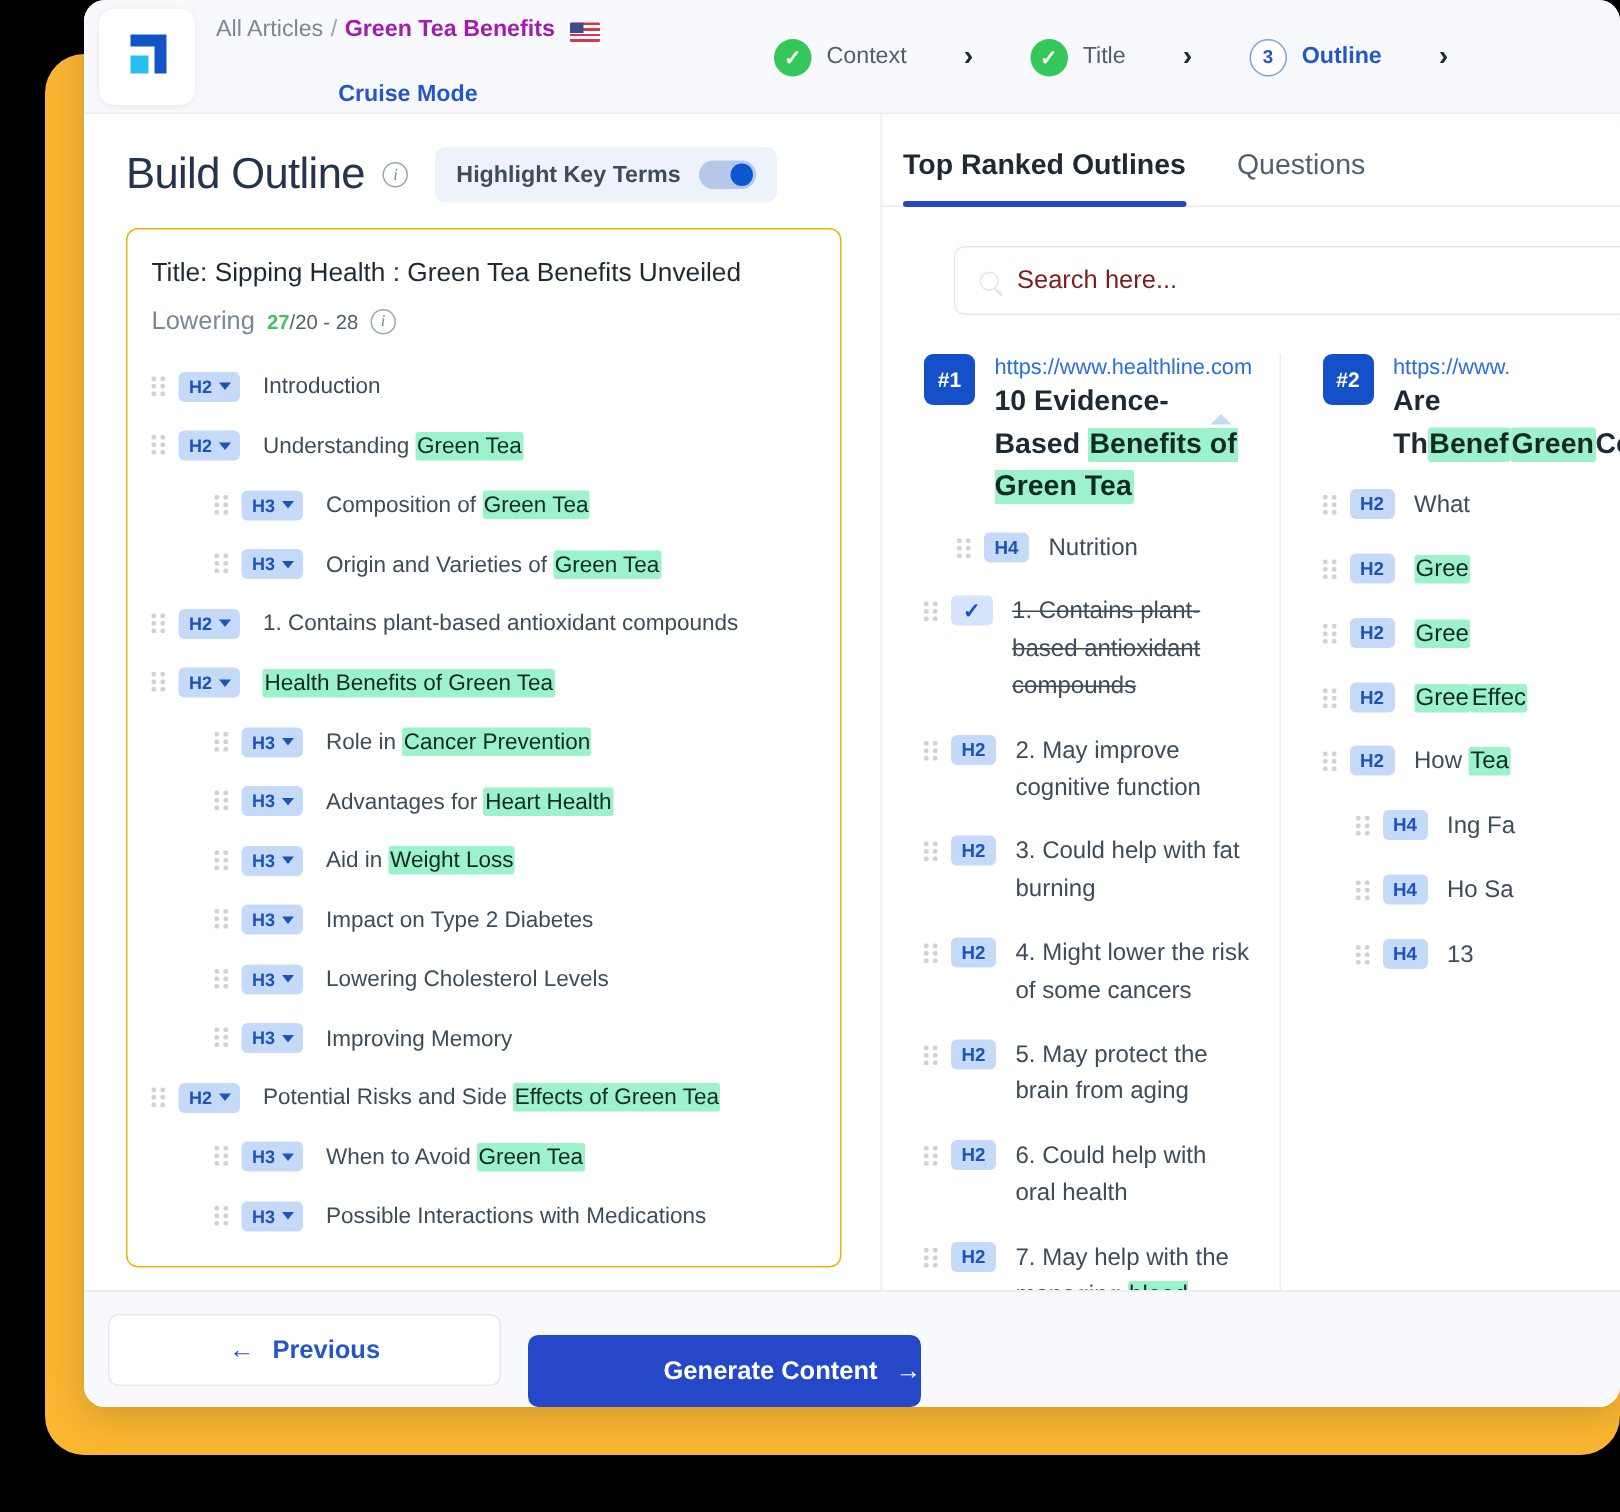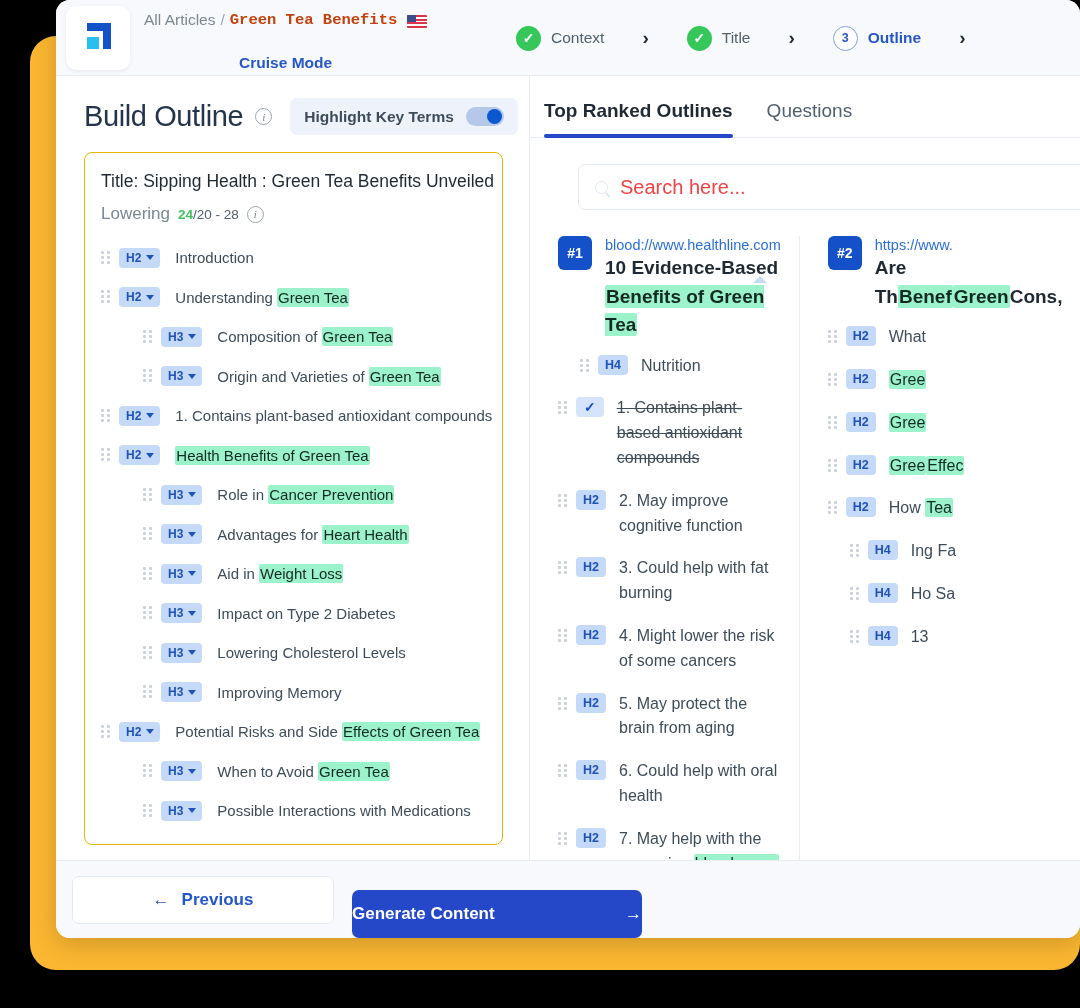--- a/index.html
+++ b/index.html
@@ -45,21 +45,21 @@
     width: 64px; height: 64px;
     background: #ffffff;
     border-radius: 10px;
     box-shadow: 0 1px 4px rgba(0,0,0,0.07);
     display: flex; align-items: center; justify-content: center;
   }
   .breadcrumb-block { position: absolute; left: 88px; top: 11px; text-align: right; }
   .bc-line { display: flex; align-items: center; gap: 5px; font-size: 15.5px; }
   .bc-all { color: #7B8794; }
   .bc-sep { color: #9AA5B1; }
-  .bc-current { color: #c2410c; font-weight: 700; font-family: Liberation Mono, monospace; }
+  .bc-current { color: #a21caf; font-weight: 700; }
   .flag-icon {
     display: inline-block; width: 20px; height: 13px;
     margin-left: 5px; position: relative; top: 1px;
     background:
       linear-gradient(to bottom,
         #D8344A 0 14.28%, #ffffff 14.28% 28.56%, #D8344A 28.56% 42.84%,
         #ffffff 42.84% 57.12%, #D8344A 57.12% 71.4%, #ffffff 71.4% 85.68%,
         #D8344A 85.68% 100%);
     border-radius: 1px;
     overflow: hidden;
@@ -95,21 +95,21 @@
     display: flex; align-items: center; justify-content: center;
     font-size: 12.5px; font-weight: 600; background: #ffffff;
   }
   .step-label { font-size: 15.5px; color: #52606D; }
   .step.active .step-label { color: #2557C7; font-weight: 700; }
   .step-arrow { color: #1F2933; font-size: 19px; font-weight: 700; margin: 0 38px; }
 
   
   .body-split { display: flex; height: 784px; }
   .left-pane {
-    width: 474px; border-right: 1px solid #E8EDF3;
+    width: 532px; border-right: 1px solid #E8EDF3;
     padding: 0; position: relative; background: #ffffff;
   }
   .right-pane { flex: 1; position: relative; background: #ffffff; overflow: hidden; }
 
   
   .build-row { display: flex; align-items: center; gap: 12px; padding: 22px 0 0 28px; }
   .build-title { font-size: 29px; color: #24344D; font-weight: 400; letter-spacing: -0.4px; }
   .info-icon {
     width: 17px; height: 17px; border-radius: 50%;
     border: 1.4px solid #9AA5B1; color: #7B8794;
@@ -188,21 +188,21 @@
     background: #ffffff;
   }
   .search-ico {
     width: 13px; height: 13px; border-radius: 50%;
     border: 1.6px solid #E1E7EF; position: relative; flex-shrink: 0;
   }
   .search-ico::after {
     content: ""; position: absolute; right: -4px; bottom: -3px;
     width: 6px; height: 1.6px; background: #E1E7EF; transform: rotate(45deg);
   }
-  .search-ph { color: #ef4444; font-size: 20px; }
+  .search-ph { color: #7f1d1d; font-size: 17px; }
 
   .cards-row { display: flex; padding: 26px 0 0 0; }
   .rank-card { width: 327px; padding: 0 18px 0 28px; position: relative; }
   .rank-card.second { border-left: 1px solid #E8EDF3; padding-left: 28px; }
   .rc-head { display: flex; gap: 13px; position: relative; }
   .rank-badge {
     width: 34px; height: 34px; border-radius: 6px;
     background: #1450C8; color: #ffffff;
     font-size: 14px; font-weight: 700;
     display: flex; align-items: center; justify-content: center; flex-shrink: 0;
@@ -243,24 +243,24 @@
     display: flex; align-items: center; gap: 18px; padding-left: 16px;
   }
   .btn-prev {
     width: 262px; height: 48px;
     background: #ffffff; border: 1px solid #E3E9F2; border-radius: 7px;
     color: #2557C7; font-size: 17px; font-weight: 600;
     display: flex; align-items: center; justify-content: center; gap: 12px;
     cursor: pointer;
   }
   .btn-gen {
-    width: 290px; height: 48px;
+    width: 262px; height: 48px;
     background: #2448C8; border: none; border-radius: 7px;
     color: #ffffff; font-size: 17px; font-weight: 700;
-    display: flex; align-items: center; justify-content: space-between; gap: 12px;
+    display: flex; align-items: center; justify-content: flex-end; gap: 12px;
     cursor: pointer;
     margin-top: 28px;
   }
 </style>
 </head>
 <body>
 
 <div class="stage">
   <div class="orange-frame"></div>
 
@@ -316,21 +316,21 @@
             <span class="hl-label">Highlight Key Terms</span>
             <span class="switch"></span>
           </div>
         </div>
 
         <div class="outline-card">
           <div class="oc-title">Title: Sipping Health : Green Tea Benefits Unveiled</div>
           <div class="oc-headings">
             <span class="oc-h-label">Lowering</span>
             <span class="oc-count">
-              <span class="cur">24</span><span class="rng">/20 - 28</span>
+              <span class="cur">27</span><span class="rng">/20 - 28</span>
             </span>
             <span class="info-icon">i</span>
           </div>
           <div class="outline-list" id="outline-list">
               <div class="ol-row">
                 <span class="drag-dots">
                   <i></i>
                   <i></i>
                   <i></i>
                   <i></i>
@@ -567,21 +567,21 @@
           <div class="search-box">
             <span class="search-ico"></span>
             <span class="search-ph">Search here...</span>
           </div>
         </div>
 
         <div class="cards-row" id="cards-row">
             <div class="rank-card">
               <div class="rc-head">
                 <div class="rank-badge">#1</div>
-                <div><div class="rc-url">blood://www.healthline.com</div><span class="rc-title"><span>10 Evidence-Based </span><span class="hl">Benefits of Green Tea</span></span></div>
+                <div><div class="rc-url">https://www.healthline.com</div><span class="rc-title"><span>10 Evidence-Based </span><span class="hl">Benefits of Green Tea</span></span></div>
                 <span class="collapse-caret"></span>
               </div>
               <div class="rc-list">
                 <div class="rc-row lvl4">
                   <span class="drag-dots rc-drag">
                     <i></i>
                     <i></i>
                     <i></i>
                     <i></i>
                     <i></i>

